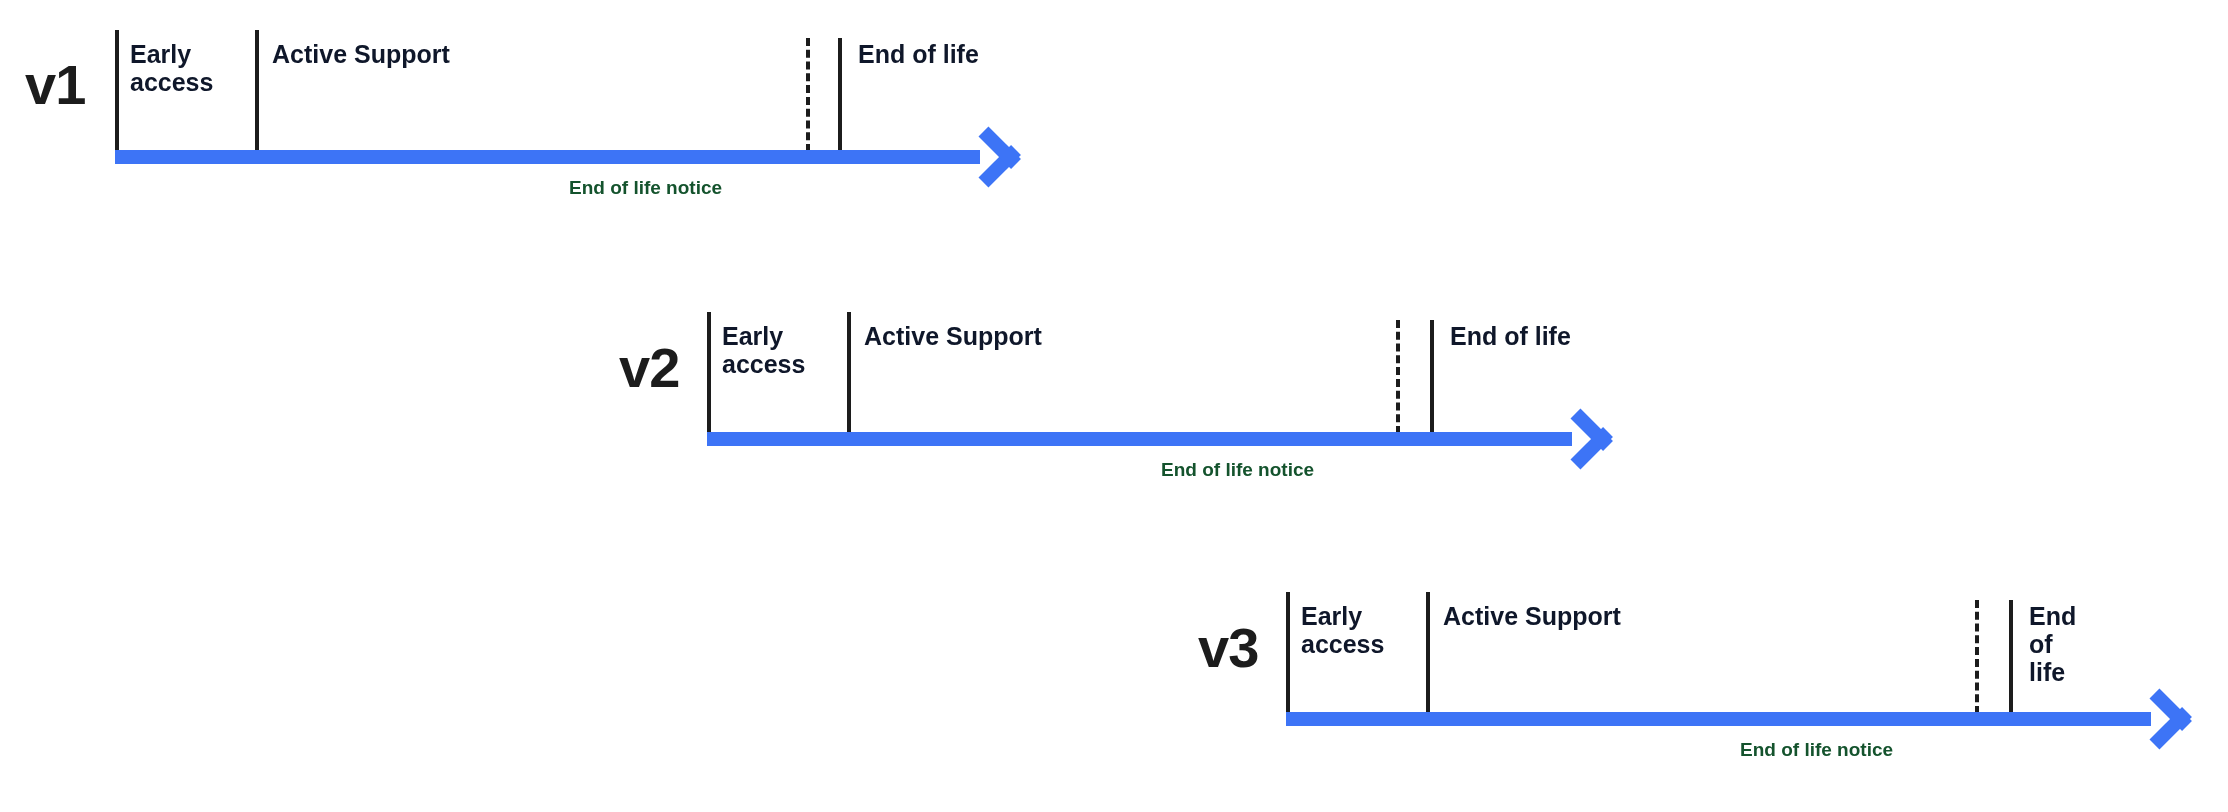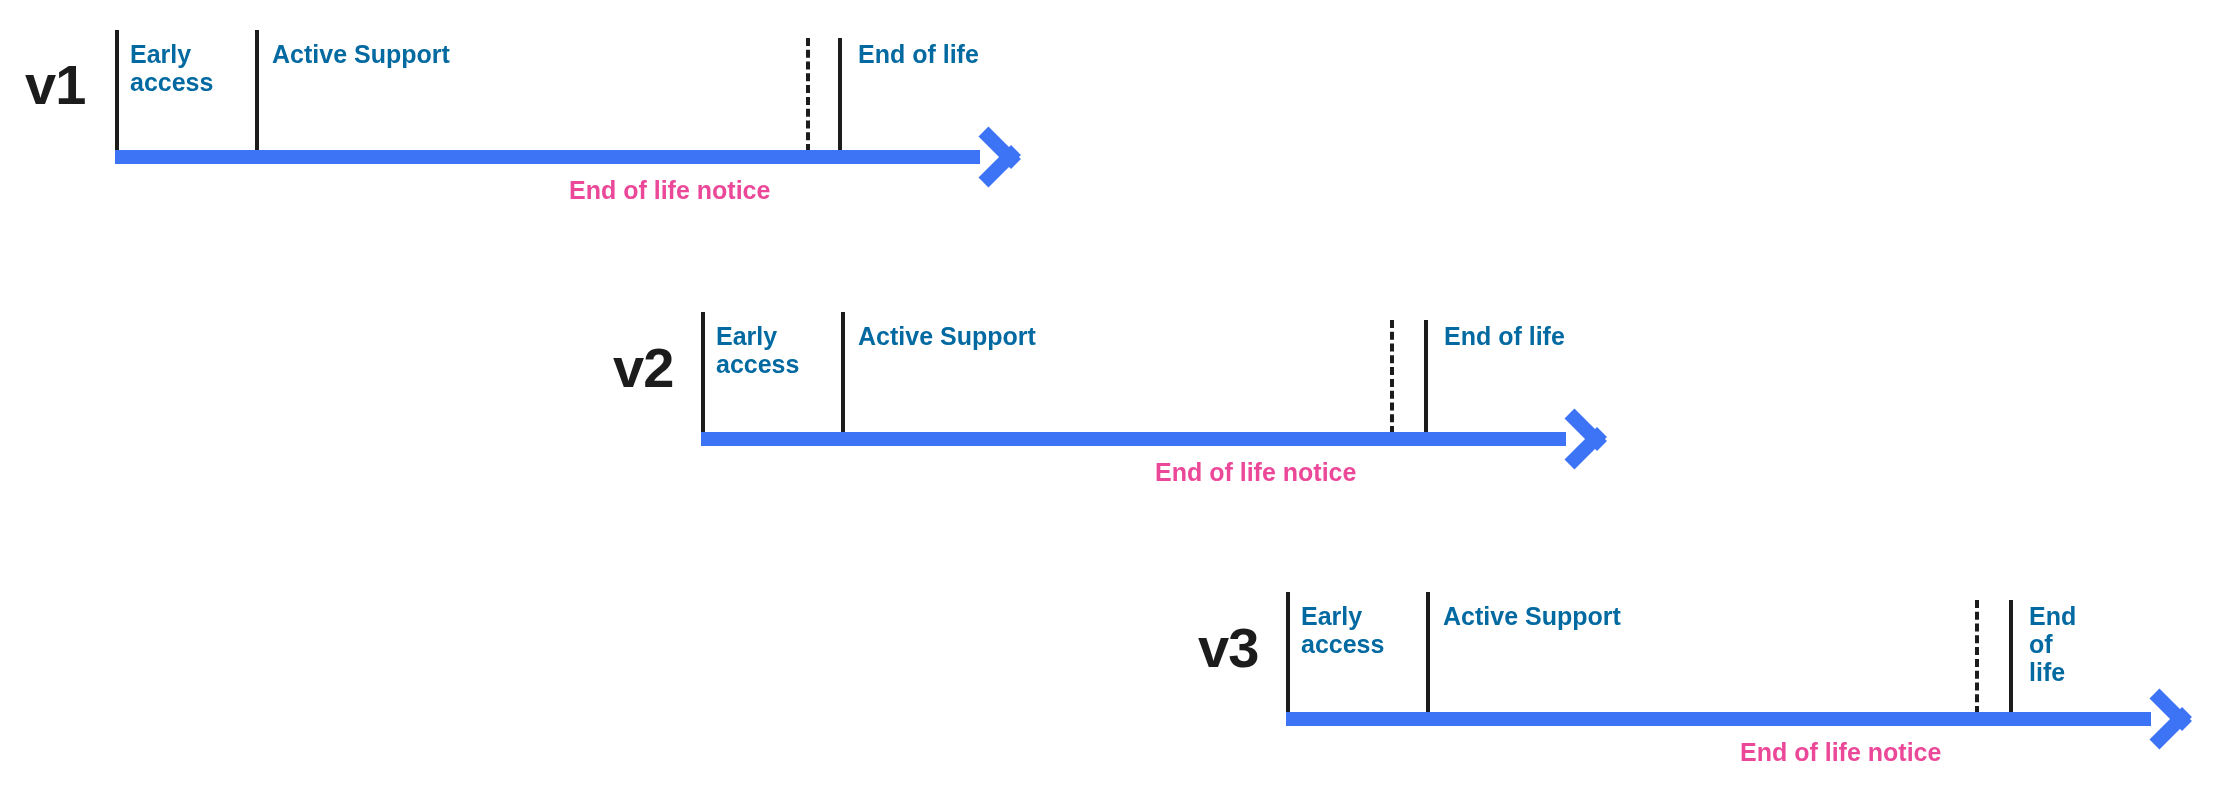--- a/index.html
+++ b/index.html
@@ -45,21 +45,21 @@
     width: 0;
     border-left: 4px dashed #1c1c1c;
     background: none;
   }
 
   
   .phase-label {
     position: absolute;
     font-size: 25px;
     font-weight: 700;
-    color: #0369a1;
+    color: #0f172a;
     line-height: 1.12;
     white-space: pre-line;
   }
 
   
   .track {
     position: absolute;
     height: 14px;
     background: #3d74f6;
   }
@@ -85,23 +85,23 @@
   }
   .arrow-head i.down {
     top: 23px;
     transform: rotate(45deg);
     transform-origin: 100% 50%;
   }
 
   
   .notice-label {
     position: absolute;
-    font-size: 25px;
+    font-size: 19px;
     font-weight: 700;
-    color: #ec4899;
+    color: #14532d;
     white-space: nowrap;
     line-height: 1;
   }
 </style>
 </head>
 <body>
 
 <div id="canvas">
 
   <div class="lifecycle-row" style="left:0; top:0; width:1100px; height:250px;">
@@ -120,21 +120,21 @@
 
     <div class="track" style="left:115px; top:150px; width:865px;"></div>
     <div class="arrow-head" style="left:970px; top:134px;">
       <i class="up"></i>
         <i class="down"></i>
     </div>
 
     <div class="notice-label" style="left:569px; top:178px;">End of life notice</div>
   </div>
 
-  <div class="lifecycle-row" style="left:0; top:282px; width:1700px; height:250px;">
+  <div class="lifecycle-row" style="left:6px; top:282px; width:1700px; height:250px;">
 
     <div class="version-label" style="left:613px; top:58px;">v2</div>
 
     <div class="tick" style="left:701px; top:30px; height:122px;"></div>
     <div class="tick" style="left:841px; top:30px; height:122px;"></div>
     <div class="tick-dashed" style="left:1390px; top:38px; height:114px;"></div>
     <div class="tick" style="left:1424px; top:38px; height:114px;"></div>
 
     <div class="phase-label" style="left:716px; top:40px; width:120px;">Early
 access</div>

